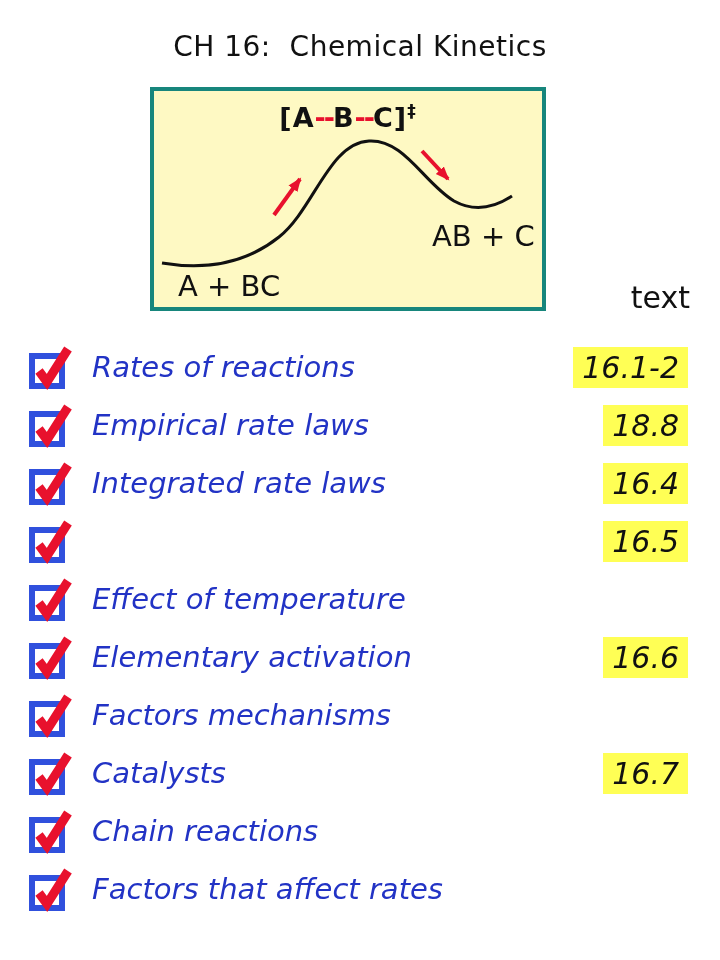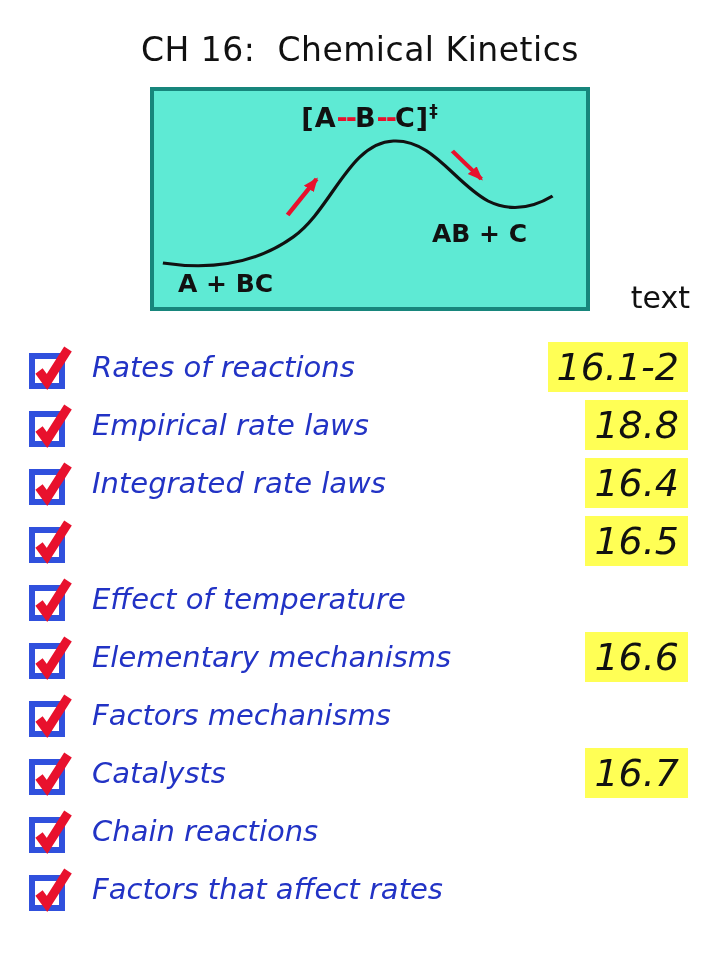--- a/index.html
+++ b/index.html
@@ -11,51 +11,50 @@
   .slide {
     position: relative;
     width: 720px; height: 960px;
     background: #ffffff;
     overflow: hidden;
   }
   .page-title {
     position: absolute;
     left: 0; top: 30px; width: 720px;
     text-align: center;
-    font-size: 33px;
+    font-size: 28px;
     color: #111111;
     white-space: pre;
     letter-spacing: 0.5px;
   }
   
   .diagram {
     position: absolute;
     left: 150px; top: 87px;
     width: 388px; height: 216px;
-    background: #5eead4;
+    background: #fef9c3;
     border: 4px solid #17867c;
-    padding-left: 44px;
   }
   .diagram svg { position: absolute; left: 0; top: 0; width: 100%; height: 100%; }
   .ts-label {
     position: absolute;
     left: 0; top: 10px; width: 100%;
     text-align: center;
     font-size: 27px;
     font-weight: bold;
     color: #111111;
     letter-spacing: 1px;
     white-space: nowrap;
   }
   .ts-label .bond { color: #e8112d; letter-spacing: -2px; }
   .ts-label .dagger { font-size: 17px; vertical-align: 10px; font-weight: bold; }
   .diag-text {
     position: absolute;
-    font-size: 25px;
-    font-weight: bold;
+    font-size: 29px;
+    font-weight: normal;
     color: #111111;
     white-space: nowrap;
   }
   .reactants { left: 24px; top: 178px; }
   .products  { left: 278px; top: 128px; }
   
   .col-header {
     position: absolute;
     left: 560px; top: 280px; width: 130px;
     text-align: right;
@@ -81,21 +80,21 @@
   }
   .topic-label {
     font-size: 29px;
     color: #2233c5;
     white-space: nowrap;
   }
   .section-badge {
     margin-left: auto;
     background: #ffff55;
     color: #111111;
-    font-size: 38px;
+    font-size: 30px;
     padding: 3px 9px;
     white-space: nowrap;
   }
 </style>
 </head>
 <body>
 
 <div class="slide">
 
   <div class="page-title">CH 16:  Chemical Kinetics</div>
@@ -162,21 +161,21 @@
         </svg>
         <span class="topic-label">Effect of temperature</span>
         <span class="section-badge" style="visibility: hidden;"></span>
       </div>
 
       <div class="topic-row">
         <svg class="checkbox" viewBox="0 0 46 46">
           <rect x="4" y="12" width="30" height="30" fill="#ffffff" stroke="#3050dd" stroke-width="6"></rect>
           <path d="M11 27 L19 38 L40 5" fill="none" stroke="#e8112d" stroke-width="9" stroke-linejoin="miter"></path>
         </svg>
-        <span class="topic-label">Elementary mechanisms</span>
+        <span class="topic-label">Elementary activation</span>
         <span class="section-badge">16.6</span>
       </div>
 
       <div class="topic-row">
         <svg class="checkbox" viewBox="0 0 46 46">
           <rect x="4" y="12" width="30" height="30" fill="#ffffff" stroke="#3050dd" stroke-width="6"></rect>
           <path d="M11 27 L19 38 L40 5" fill="none" stroke="#e8112d" stroke-width="9" stroke-linejoin="miter"></path>
         </svg>
         <span class="topic-label">Factors mechanisms</span>
         <span class="section-badge" style="visibility: hidden;"></span>

